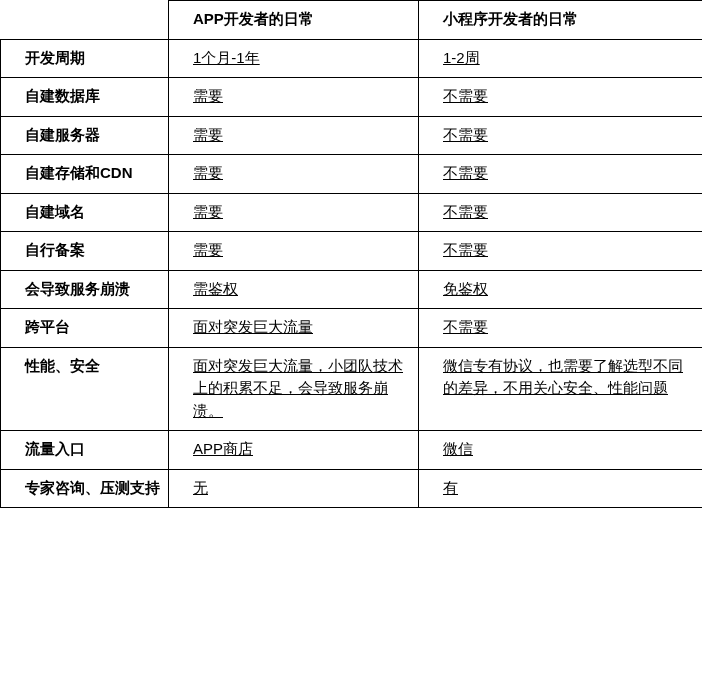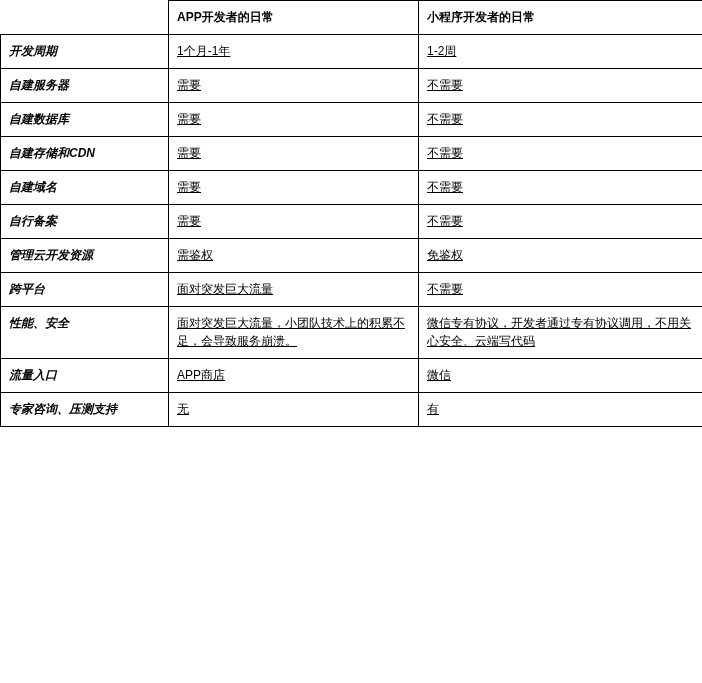--- a/index.html
+++ b/index.html
@@ -19,34 +19,33 @@
     box-sizing: border-box;
   }
   table.compare {
     border-collapse: collapse;
     width: 702px;
     table-layout: fixed;
   }
   table.compare td {
     border: 1px solid #000000;
     vertical-align: top;
-    padding: 7px 8px 8px 8px;
-    font-size: 12px;
+    padding: 7px 8px 8px 24px;
+    font-size: 15px;
     line-height: 1.5;
     word-break: break-word;
   }
   col.c0 { width: 168px; }
   col.c1 { width: 250px; }
   col.c2 { width: 284px; }
 
   
   .label-cell {
     font-weight: bold;
     font-size: 14px;
-    font-style: italic;
   }
   
   .head-cell {
     font-weight: bold;
     font-size: 14.5px;
   }
   .head-blank {
     border-top-color: #ffffff !important;
     border-left-color: #ffffff !important;
     background: #ffffff;
@@ -79,31 +78,31 @@
         <td>
             <span class="cell-text">1个月-1年</span>
           </td>
         <td>
             <span class="cell-text">1-2周</span>
           </td>
       </tr>
 
 
       <tr>
-        <td class="label-cell">自建服务器</td>
+        <td class="label-cell">自建数据库</td>
         <td>
             <span class="cell-text">需要</span>
           </td>
         <td>
             <span class="cell-text">不需要</span>
           </td>
       </tr>
 
       <tr>
-        <td class="label-cell">自建数据库</td>
+        <td class="label-cell">自建服务器</td>
         <td>
             <span class="cell-text">需要</span>
           </td>
         <td>
             <span class="cell-text">不需要</span>
           </td>
       </tr>
 
       <tr>
         <td class="label-cell">自建存储和CDN</td>
@@ -130,21 +129,21 @@
         <td>
             <span class="cell-text">需要</span>
           </td>
         <td>
             <span class="cell-text">不需要</span>
           </td>
       </tr>
 
 
       <tr>
-        <td class="label-cell">管理云开发资源</td>
+        <td class="label-cell">会导致服务崩溃</td>
         <td>
             <span class="cell-text">需鉴权</span>
           </td>
         <td>
             <span class="cell-text">免鉴权</span>
           </td>
       </tr>
 
 
       <tr>
@@ -156,21 +155,21 @@
             <span class="cell-text">不需要</span>
           </td>
       </tr>
 
       <tr>
         <td class="label-cell">性能、安全</td>
         <td>
             <span class="cell-text">面对突发巨大流量，小团队技术上的积累不足，会导致服务崩溃。</span>
           </td>
         <td>
-            <span class="cell-text">微信专有协议，开发者通过专有协议调用，不用关心安全、云端写代码</span>
+            <span class="cell-text">微信专有协议，也需要了解选型不同的差异，不用关心安全、性能问题</span>
           </td>
       </tr>
 
       <tr>
         <td class="label-cell">流量入口</td>
         <td>
             <span class="cell-text">APP商店</span>
           </td>
         <td>
             <span class="cell-text">微信</span>

